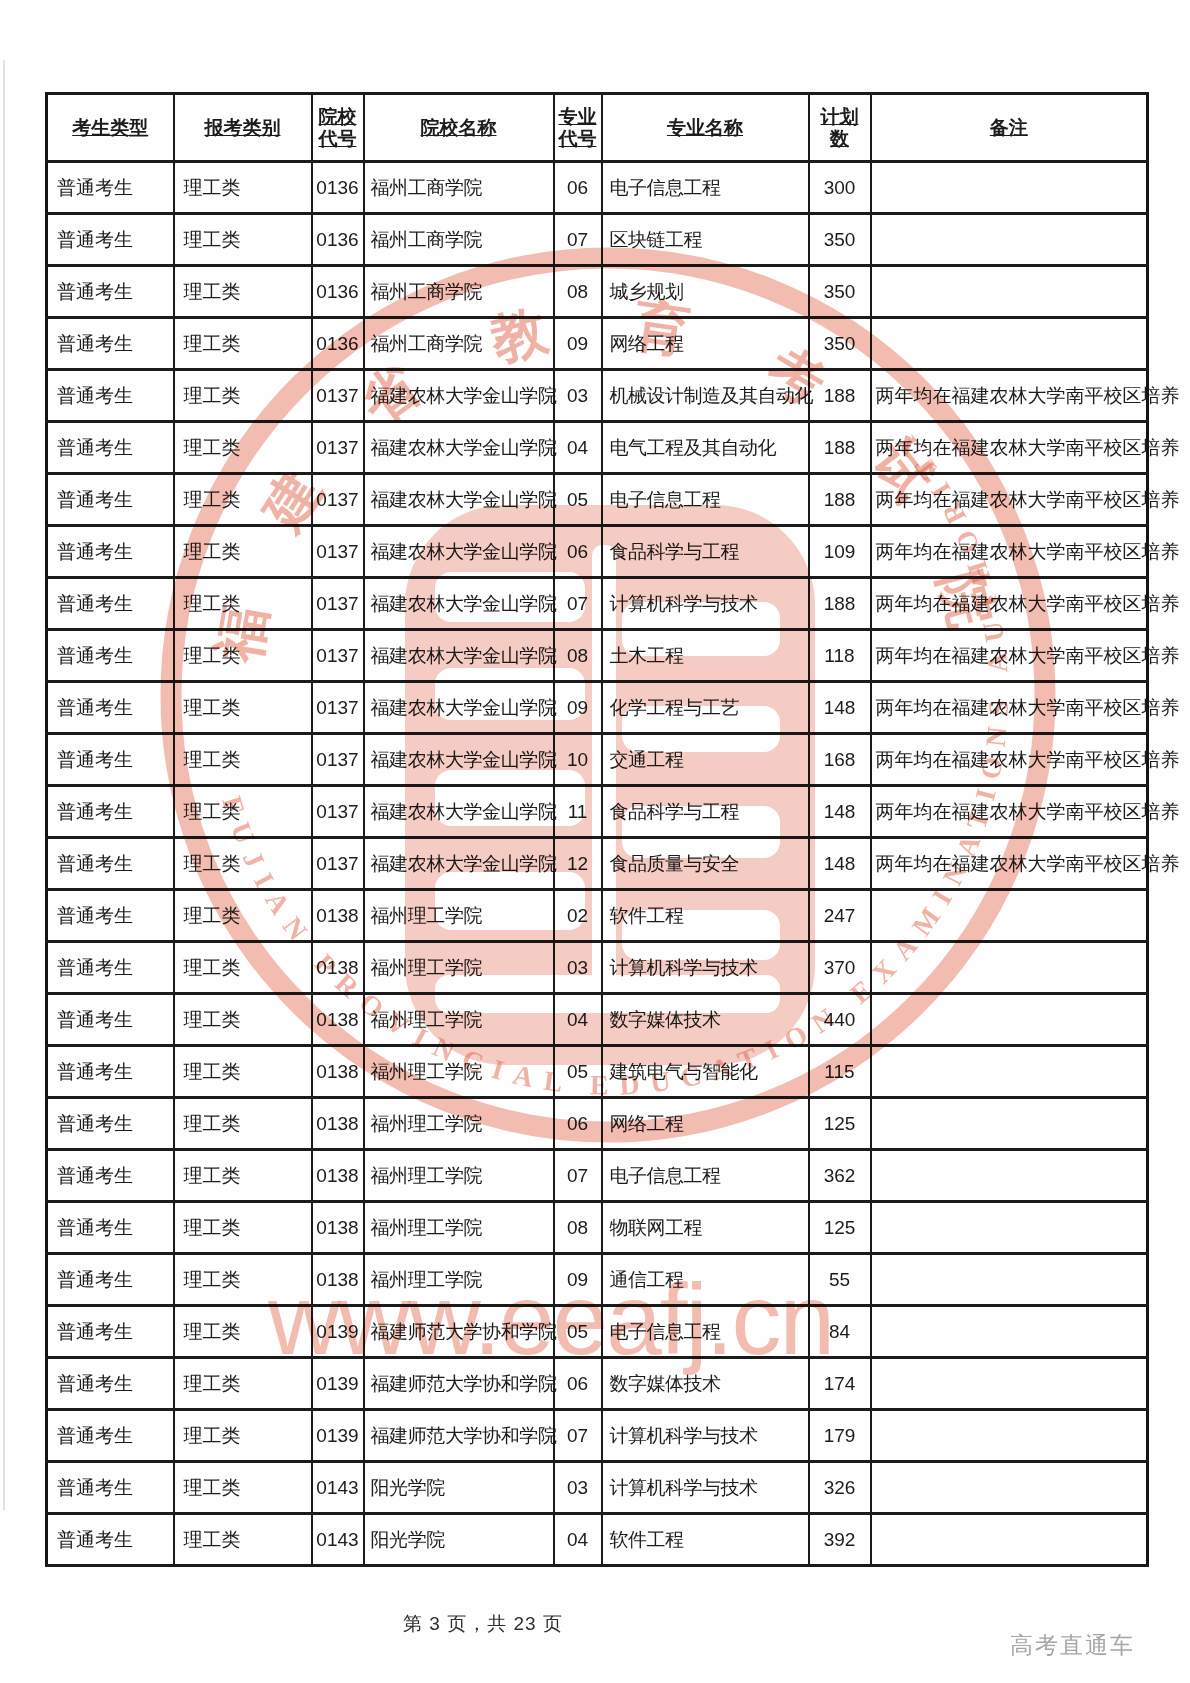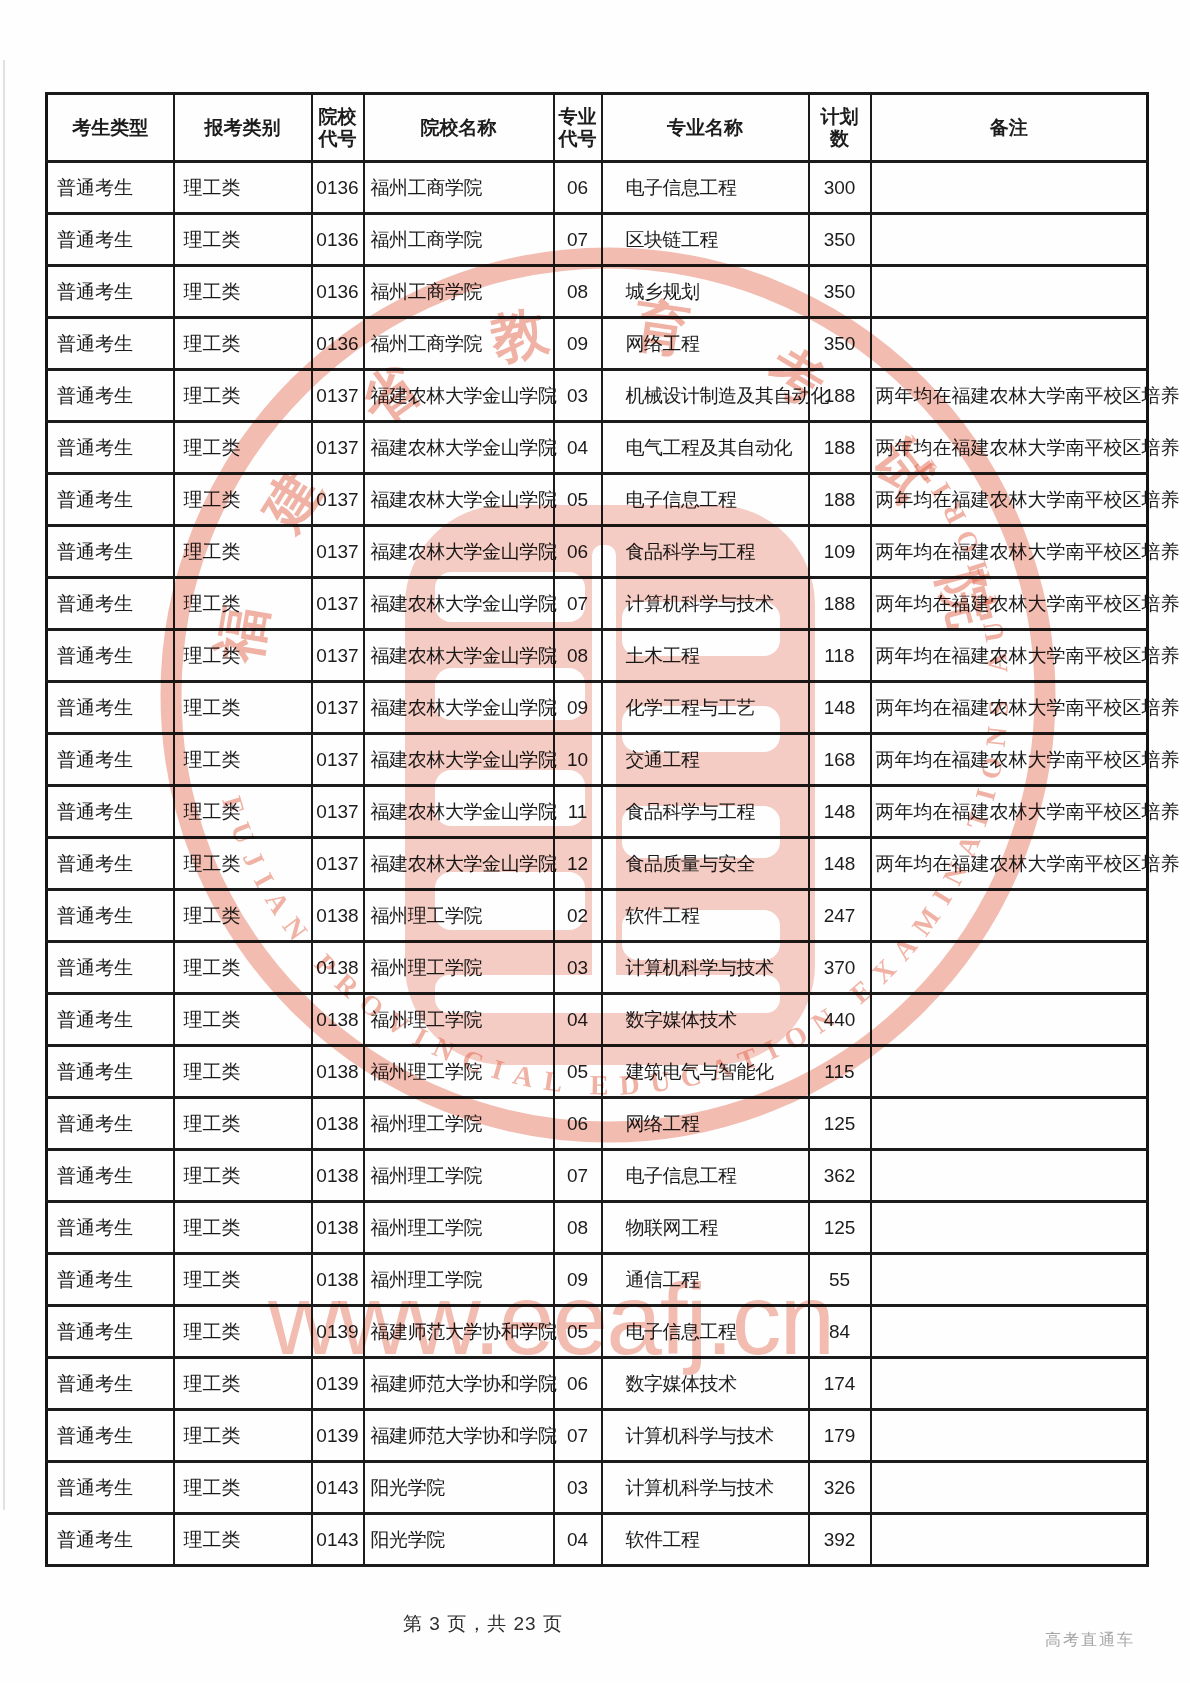--- a/index.html
+++ b/index.html
@@ -12,42 +12,42 @@
 
   table#grid{
     position:absolute;left:45px;top:92px;width:1101px;
     border-collapse:collapse;table-layout:fixed;
     border:3px solid #141414;
   }
   #grid th,#grid td{
     border:2px solid #1b1b1b;border-top-width:3px;border-bottom-width:3px;
     vertical-align:middle;overflow:visible;
   }
-  #grid thead tr{height:68px;}
+  #grid thead tr{height:68px;text-decoration:underline;}
   #grid tbody tr{height:52px;}
   #grid th{font-size:19px;font-weight:bold;text-align:center;line-height:22px;padding:0 2px;}
   #grid td{font-size:19px;white-space:nowrap;}
   td.cell-l{text-align:left;padding-left:9px;}
   td.cell-c{text-align:center;padding:0 1px;}
   td.col-3{padding-left:6px;font-size:18.5px;letter-spacing:-0.4px;}
-  td.col-5{padding-left:23px;font-size:18.5px;letter-spacing:-0.5px;}
+  td.col-5{padding-left:7px;font-size:18.5px;letter-spacing:-0.5px;}
   td.col-7{font-size:17.5px;line-height:23px;white-space:normal;padding:1px 2px 1px 4px;text-align:left;}
 
   #watermark{
     position:absolute;left:0;top:0;width:1190px;height:1683px;
     mix-blend-mode:multiply;pointer-events:none;
   }
 
   #footer-page{
     position:absolute;left:0;top:1611px;width:966px;text-align:center;
     font-size:19px;letter-spacing:1px;color:#2e2e2e;
   }
   #footer-brand{
     position:absolute;right:55px;top:1630px;
-    font-size:16px;letter-spacing:2px;color:#a6a6a6;
+    font-size:23px;letter-spacing:2px;color:#a6a6a6;
   }
 </style>
 </head>
 <body>
 
 <div id="page">
 
   <div id="edge-artifact"></div>
 
   <table id="grid">

